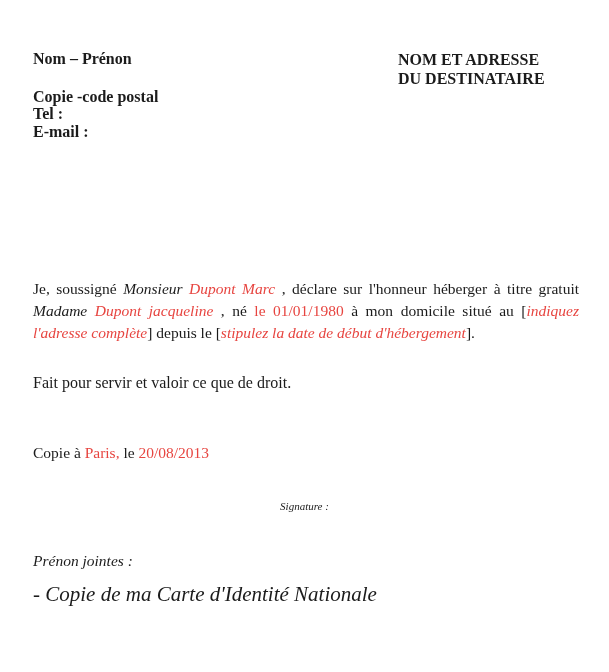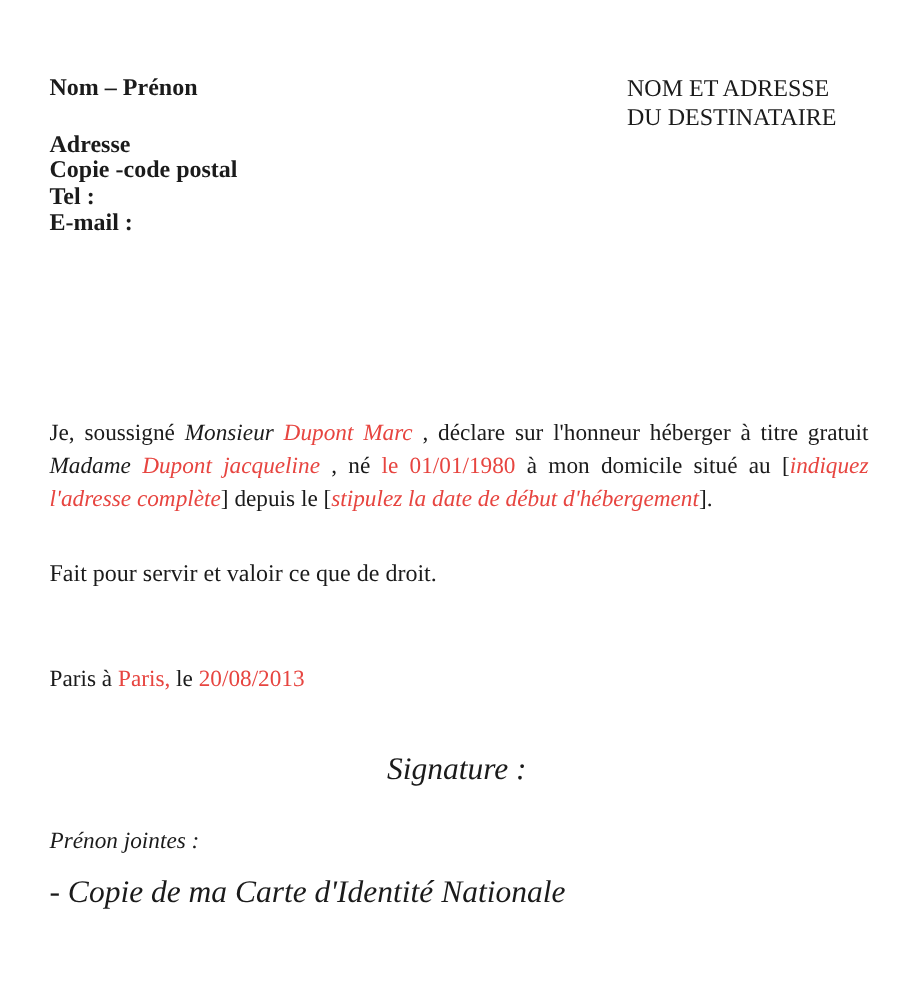--- a/index.html
+++ b/index.html
@@ -18,70 +18,69 @@
     width:609px;
     height:672px;
     background:var(--paper);
     overflow:hidden;
   }
   .blk{position:absolute;font-size:16px;}
 
   
   .sender{left:33px;top:50px;font-weight:bold;line-height:17.5px;}
   .sender .gap{height:20px;}
-  .recipient{left:418px;top:50px;font-weight:normal;line-height:19px;}
+  .recipient{left:398px;top:50px;font-weight:bold;line-height:19px;}
 
   
   .subject{left:33px;top:222px;font-weight:bold;}
 
   
   .body-par{
     left:33px;top:278px;width:546px;
     font-size:15.5px;line-height:22px;
     text-align:justify;
   }
 
   .closing{left:33px;top:374px;font-size:16px;}
   .dateline{left:33px;top:444px;font-size:15.5px;}
 
-  .signature{left:0;top:500px;width:609px;text-align:center;font-style:italic;font-size:21px;}
+  .signature{left:0;top:500px;width:609px;text-align:center;font-style:italic;font-size:11px;}
 
   .attach-title{left:33px;top:552px;font-style:italic;font-size:15.5px;}
   .attach-list{left:33px;top:586px;font-style:italic;font-size:21px;line-height:17.5px;}
 
   
   .seg.italic{font-style:italic;}
   .seg.red{color:var(--red);}
   .seg.red-italic{color:var(--red);font-style:italic;}
 </style>
 </head>
 <body>
 
 <div class="page">
 
   <div class="blk sender">
     <div>Nom – Prénon</div>
     <div class="gap"></div>
-    <div>Adresse</div>
     <div>Copie -code postal</div>
     <div>Tel :</div>
     <div>E-mail :</div>
   </div>
 
   <div class="blk recipient">
     <div>NOM ET ADRESSE</div>
     <div>DU DESTINATAIRE</div>
   </div>
 
 
   <div class="blk body-par"><span class="seg normal">Je, soussigné </span><span class="seg italic">Monsieur </span><span class="seg red-italic">Dupont Marc</span><span class="seg normal"> , déclare sur l'honneur héberger à titre gratuit </span><span class="seg italic">Madame </span><span class="seg red-italic">Dupont jacqueline</span><span class="seg normal"> , né </span><span class="seg red">le 01/01/1980</span><span class="seg normal"> à mon domicile situé au [</span><span class="seg red-italic">indiquez l'adresse complète</span><span class="seg normal">] depuis le [</span><span class="seg red-italic">stipulez la date de début d'hébergement</span><span class="seg normal">].</span></div>
 
   <div class="blk closing">Fait pour servir et valoir ce que de droit.</div>
 
-  <div class="blk dateline"><span class="seg normal">Paris à </span><span class="seg red">Paris,</span><span class="seg normal"> le </span><span class="seg red">20/08/2013</span></div>
+  <div class="blk dateline"><span class="seg normal">Copie à </span><span class="seg red">Paris,</span><span class="seg normal"> le </span><span class="seg red">20/08/2013</span></div>
 
   <div class="blk signature">Signature :</div>
 
   <div class="blk attach-title">Prénon jointes :</div>
   <div class="blk attach-list">
     <div>- Copie de ma Carte d'Identité Nationale</div>
   </div>
 
 </div>
 

